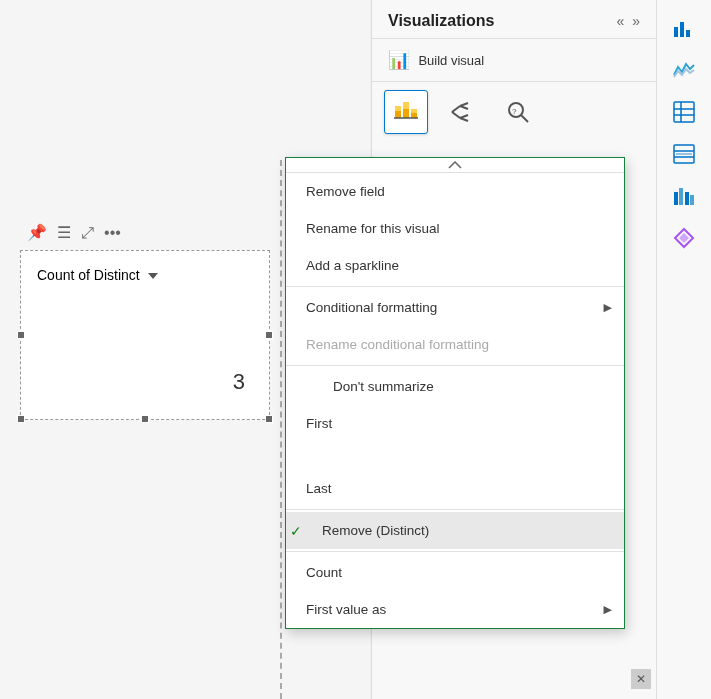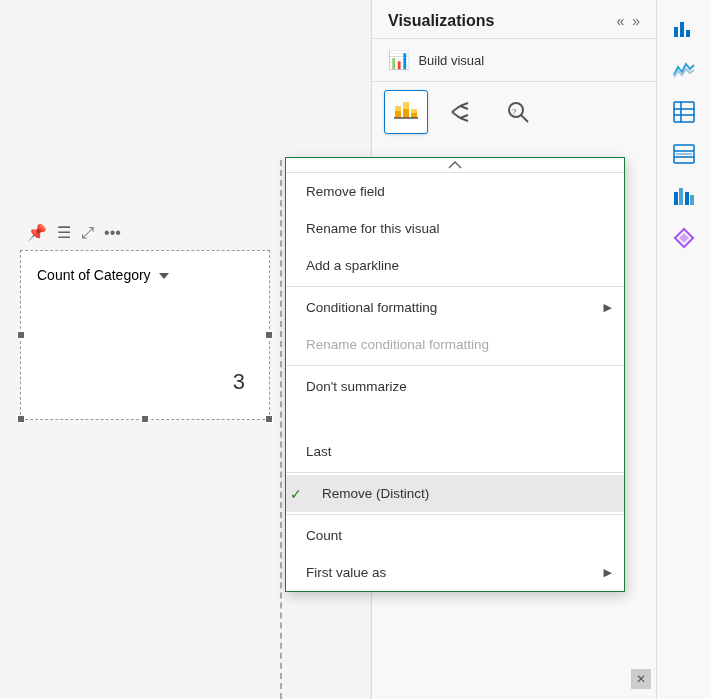--- a/index.html
+++ b/index.html
@@ -317,21 +317,21 @@
 
     <div class="visual-card-toolbar">
       <span class="icon">📌</span>
       <span class="icon">☰</span>
       <span class="icon">⤢</span>
       <span class="icon">•••</span>
     </div>
 
     <div class="visual-content">
       <div>
-        <span>Count of Category</span>
+        <span>Count of Distinct</span>
         <span class="visual-sort-icon"></span>
       </div>
       <div class="visual-value">3</div>
     </div>
 
     <div class="resize-handle bottom-left"></div>
     <div class="resize-handle bottom-mid"></div>
     <div class="resize-handle bottom-right"></div>
     <div class="resize-handle mid-right"></div>
     <div class="resize-handle mid-left"></div>
@@ -459,21 +459,24 @@
       <div class="context-menu-separator"></div>
       <div class="context-menu-item">
         <span style="padding-left: 0px;">Conditional formatting</span>
         <span class="arrow-icon">▶</span>
       </div>
       <div class="context-menu-item disabled">
         <span style="padding-left: 0px;">Rename conditional formatting</span>
       </div>
       <div class="context-menu-separator"></div>
       <div class="context-menu-item">
-        <span style="padding-left: 0px;">Don't summarize</span>
+        <span style="padding-left: 0px; margin-left: 27px;">Don't summarize</span>
+      </div>
+      <div class="context-menu-item">
+        <span style="padding-left: 0px;">First</span>
       </div>
       <div class="context-menu-item">
         <span style="padding-left: 0px; margin-top: 28px;">Last</span>
       </div>
       <div class="context-menu-separator"></div>
       <div class="context-menu-item highlighted">
         <span class="check-icon">✓</span>
         <span style="padding-left: 16px;">Remove (Distinct)</span>
       </div>
       <div class="context-menu-separator"></div>

